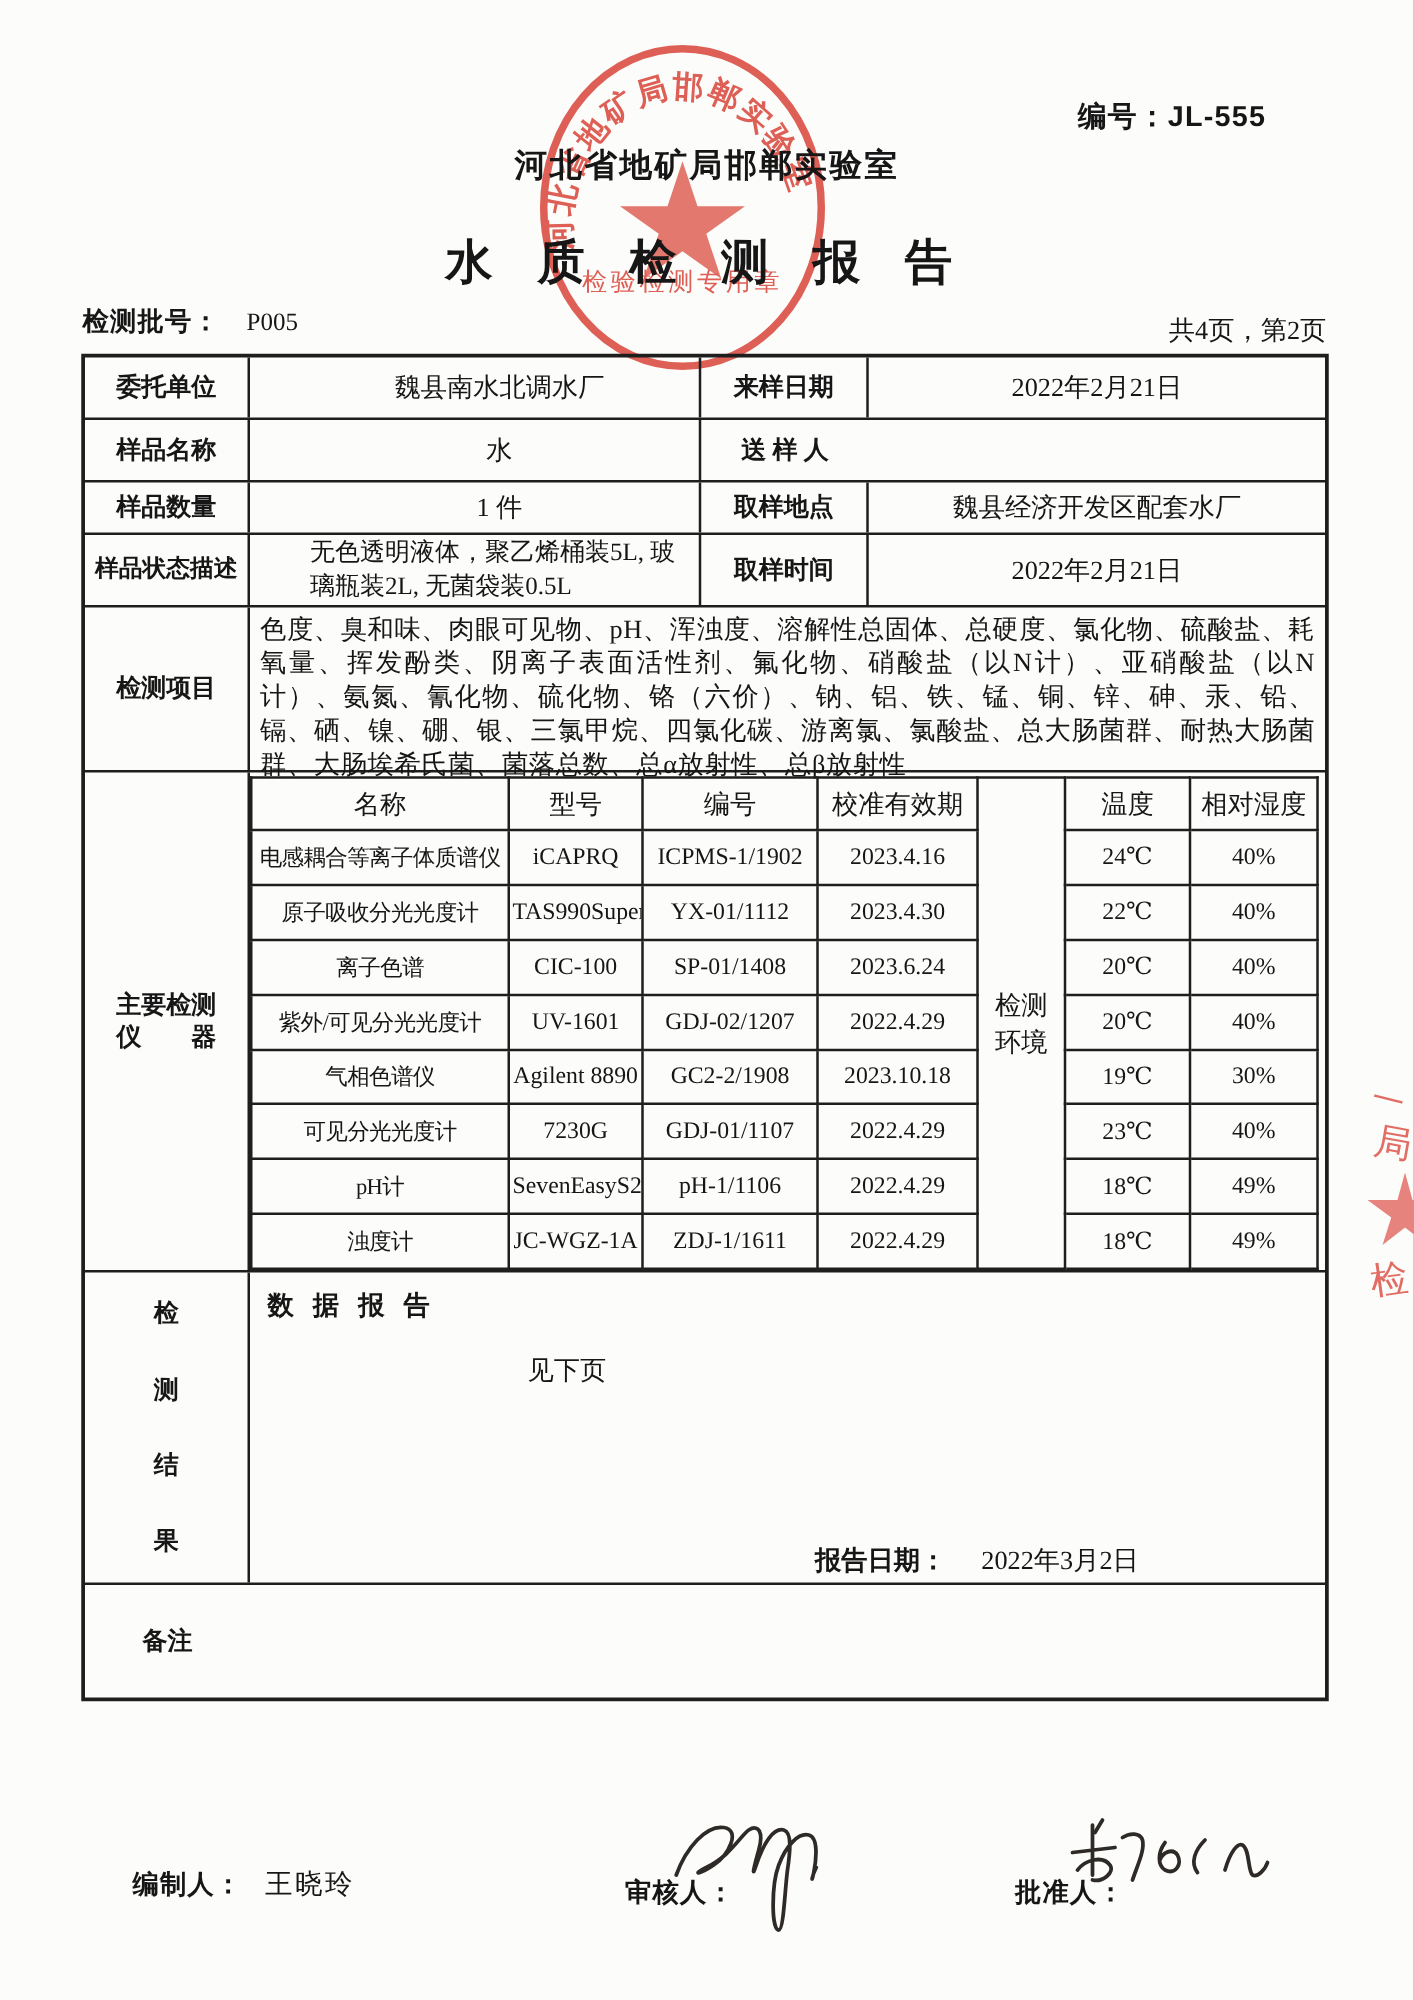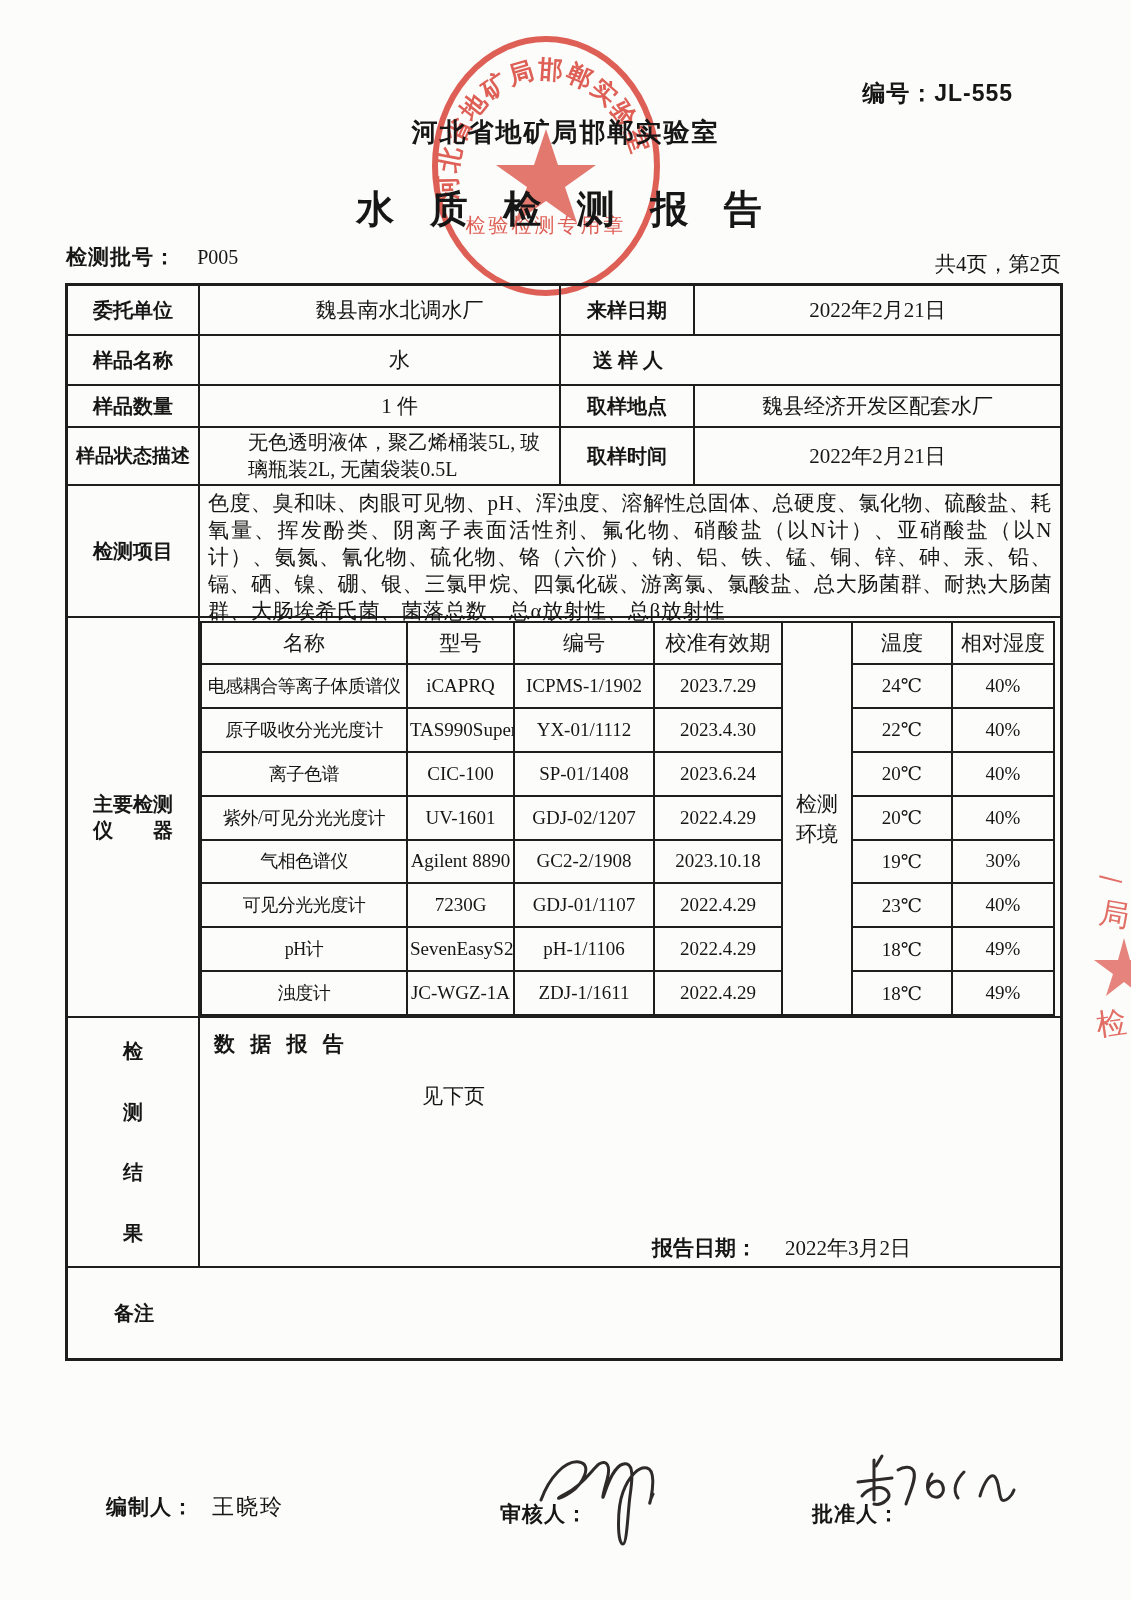--- a/index.html
+++ b/index.html
@@ -194,21 +194,21 @@
               <span>检测</span><br>
               <span>环境</span>
             </td>
             <td>温度</td>
             <td>相对湿度</td>
           </tr>
           <tr>
             <td class="name-col">电感耦合等离子体质谱仪</td>
             <td>iCAPRQ</td>
             <td>ICPMS-1/1902</td>
-            <td>2023.7.29</td>
+            <td>2023.4.16</td>
             <td>24℃</td>
             <td>40%</td>
           </tr>
           <tr>
             <td class="name-col">原子吸收分光光度计</td>
             <td>TAS990Super</td>
             <td>YX-01/1112</td>
             <td>2023.4.30</td>
             <td>22℃</td>
             <td>40%</td>

